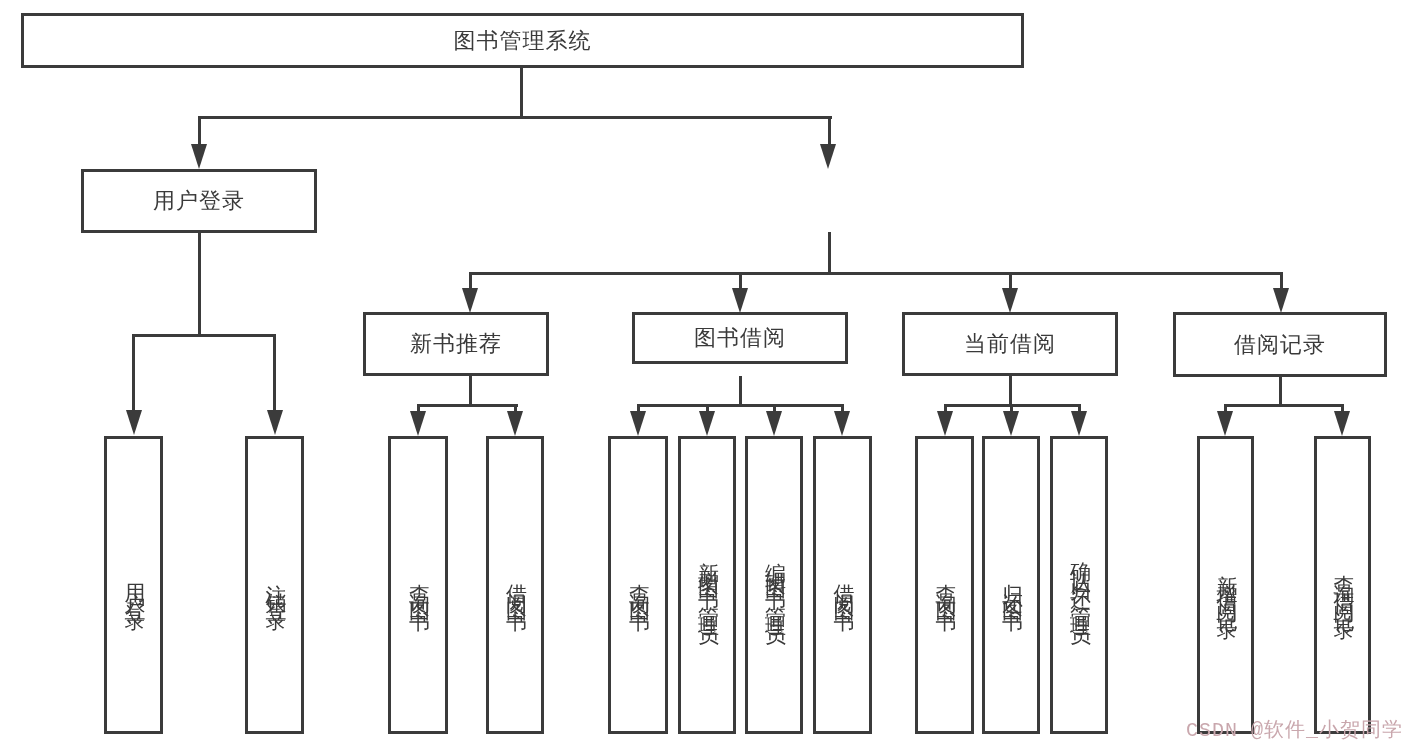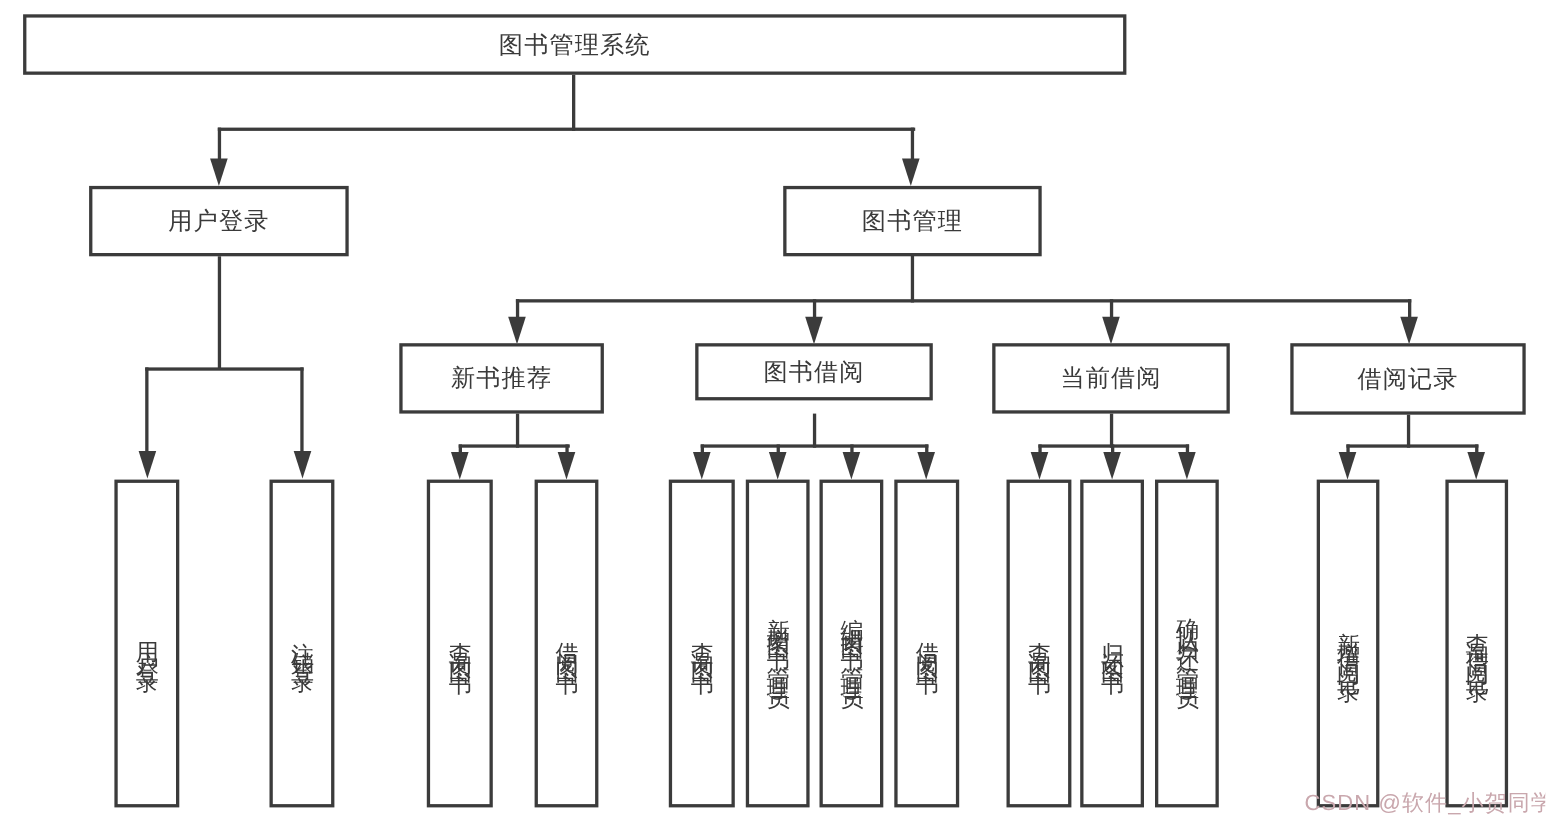--- a/index.html
+++ b/index.html
@@ -4,21 +4,21 @@
 <style>
   :root{
     --line:#3b3b3b;
     --text:#3a3a3a;
     --wm:#c9a7ad;
     --bg:#ffffff;
   }
   html,body{margin:0;padding:0;background:var(--bg);}
   .canvas{
     position:relative;width:1405px;height:747px;background:var(--bg);
-    font-family:Liberation Sans, sans-serif;
+    font-family:Liberation Mono, monospace;
     color:var(--text);overflow:hidden;
   }
   .node{
     position:absolute;box-sizing:border-box;background:#fff;
     border:3px solid var(--line);
     display:flex;align-items:center;justify-content:center;
   }
   .node.h{font-size:22px;letter-spacing:1px;}
   .node.v{font-size:21px;}
   .node.v .vt{
@@ -47,23 +47,20 @@
 
   <i class="ln" style="left:520px;top:68px;width:3px;height:51px"></i>
   <i class="ln" style="left:198px;top:116px;width:634px;height:3px"></i>
   <i class="ln" style="left:198px;top:116px;width:3px;height:30px"></i>
   <i class="ln" style="left:828px;top:116px;width:3px;height:30px"></i>
   <i class="arr" style="left:191px;top:144px"></i>
   <i class="arr" style="left:820px;top:144px"></i>
 
   <div class="node h" style="left:81px;top:169px;width:236px;height:64px">
     <span>用户登录</span>
-  </div>
-  <div class="node h" style="left:712px;top:169px;width:235px;height:64px">
-    <span>图书管理</span>
   </div>
 
   <i class="ln" style="left:198px;top:233px;width:3px;height:103px"></i>
   <i class="ln" style="left:132px;top:334px;width:144px;height:3px"></i>
   <i class="ln" style="left:132px;top:334px;width:3px;height:78px"></i>
   <i class="ln" style="left:273px;top:334px;width:3px;height:78px"></i>
   <i class="arr" style="left:126px;top:410px"></i>
   <i class="arr" style="left:267px;top:410px"></i>
 
   <i class="ln" style="left:828px;top:232px;width:3px;height:43px"></i>

